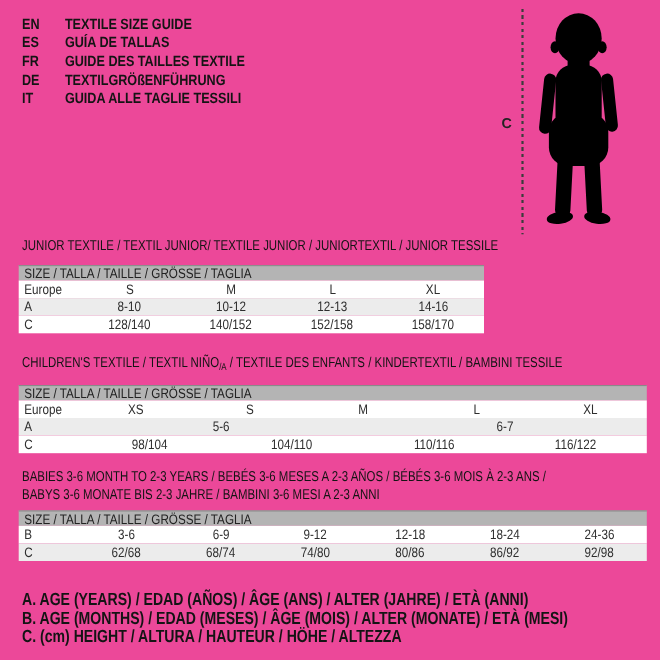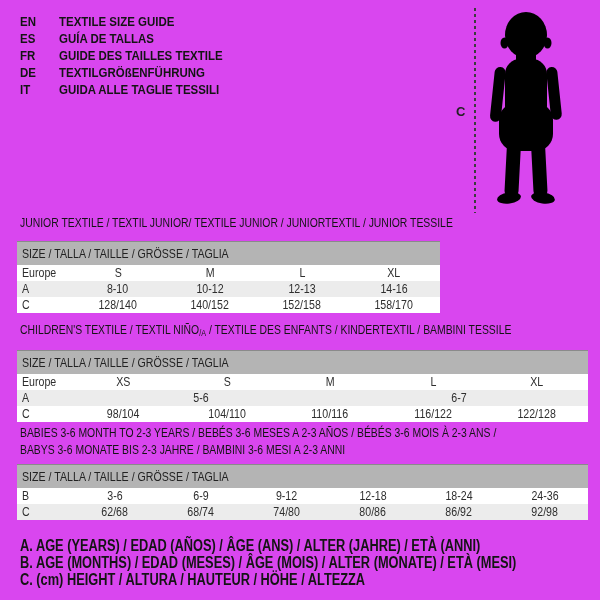--- a/index.html
+++ b/index.html
@@ -1,16 +1,16 @@
 <!DOCTYPE html>
 <html><head>
 <meta charset="utf-8">
 <style>
   html,body{margin:0;padding:0;background:#fff;}
-  .page{position:relative;width:600px;height:600px;background:#d946ef;
+  .page{position:relative;width:600px;height:600px;background:#ec4899;
         font-family:"Liberation Sans",sans-serif;overflow:hidden;color:#1a1a1a;}
 
   
   .cx80{display:inline-block;white-space:nowrap;transform:scaleX(.80);transform-origin:0 50%;}
   .cx85{display:inline-block;white-space:nowrap;transform:scaleX(.85);transform-origin:0 50%;}
   .cc{transform-origin:50% 50%;}
 
   
   .lang-list{position:absolute;left:20px;top:13px;}
   .lang-row{display:flex;height:17px;align-items:center;}
@@ -28,22 +28,22 @@
   #s1t{left:20px;top:214px;}
   #s2t{left:20px;top:321px;}
   #s3t{left:20px;top:424px;}
   .sec-title sub{font-size:9px;vertical-align:-2px;}
 
   
   .size-table{position:absolute;}
   #t1{left:17px;top:241px;width:423px;}
   #t2{left:17px;top:350px;width:571px;}
   #t3{left:17px;top:464px;width:571px;}
-  .bar{height:24px;background:#b4b4b4;border-top:1px solid #8a8a8a;box-sizing:border-box;
-       display:flex;align-items:center;padding-left:5px;font-size:12.5px;color:#222;}
+  .bar{height:14px;background:#b4b4b4;border-top:1px solid #8a8a8a;box-sizing:border-box;
+       display:flex;padding-left:5px;font-size:12.5px;color:#222;}
   .trow{display:flex;height:16px;align-items:center;font-size:12.5px;color:#2e2e2e;background:#fff;}
   .trow.alt{background:#ececec;}
   .tlabel{width:55px;padding-left:5px;box-sizing:border-box;text-align:left;}
   .tcell{flex:1;text-align:center;}
 
   
   .notes{position:absolute;left:20px;top:537px;}
   .note{height:17px;display:flex;align-items:center;font-size:16px;font-weight:bold;color:#141414;}
 </style>
 </head>
@@ -142,21 +142,20 @@
       <span class="tlabel"><span class="cx85">A</span></span>
       <span class="tcell"><span class="cx85 cc">5-6</span></span>
       <span class="tcell"><span class="cx85 cc">6-7</span></span>
     </div>
     <div class="trow">
       <span class="tlabel"><span class="cx85">C</span></span>
       <span class="tcell"><span class="cx85 cc">98/104</span></span>
       <span class="tcell"><span class="cx85 cc">104/110</span></span>
       <span class="tcell"><span class="cx85 cc">110/116</span></span>
       <span class="tcell"><span class="cx85 cc">116/122</span></span>
-      <span class="tcell"><span class="cx85 cc">122/128</span></span>
     </div>
   </div>
 
   <div class="sec-title" id="s3t">
     <div><span class="cx80">BABIES 3-6 MONTH TO 2-3 YEARS / BEBÉS 3-6 MESES A 2-3 AÑOS / BÉBÉS 3-6 MOIS À 2-3 ANS /</span></div>
     <div><span class="cx80">BABYS 3-6 MONATE BIS 2-3 JAHRE / BAMBINI 3-6 MESI A 2-3 ANNI</span></div>
   </div>
   <div class="size-table" id="t3">
     <div class="bar">
       <span class="cx85">SIZE / TALLA / TAILLE / GRÖSSE / TAGLIA</span>

